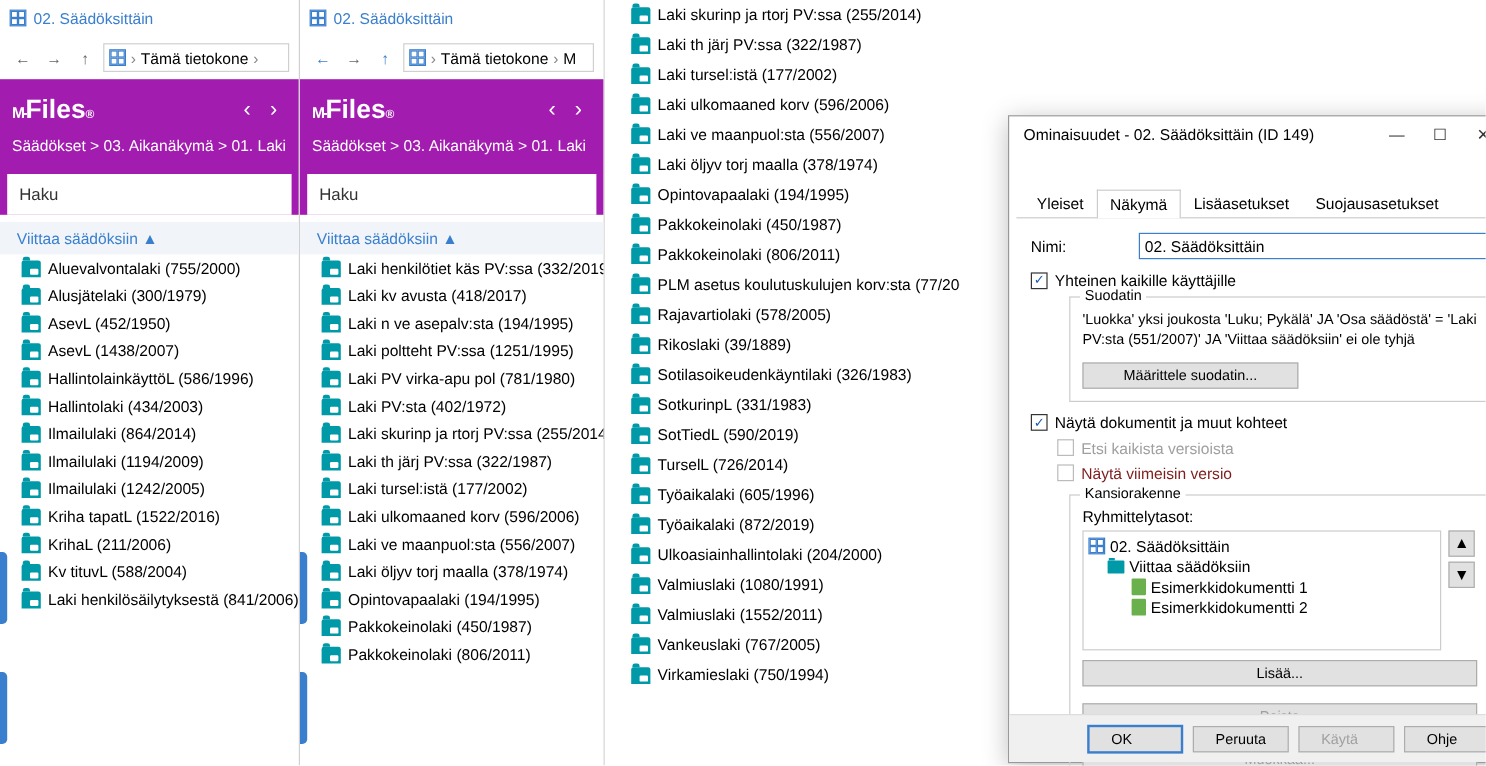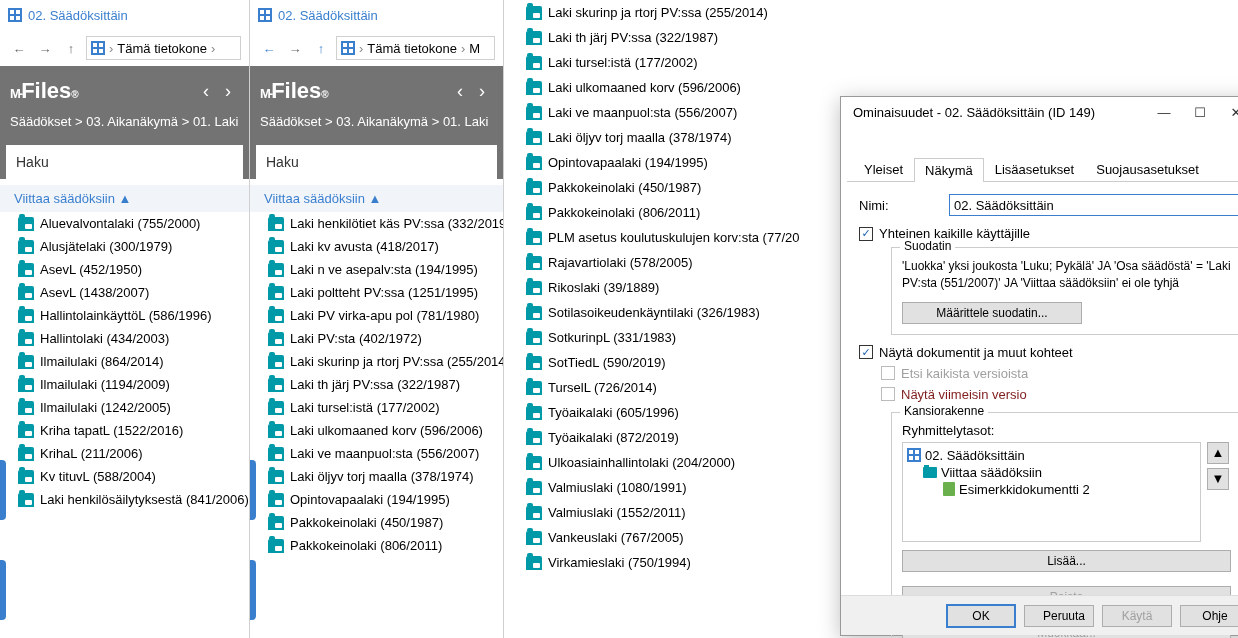--- a/index.html
+++ b/index.html
@@ -10,21 +10,21 @@
   .panel2 { left: 250px; width: 254px; }
   .panel3 { position: absolute; left: 504px; top: 0; width: 734px; height: 638px; background: #fff; }
 
   .titlebar { display: flex; align-items: center; padding: 4px 8px; height: 30px; color: #3a7fce; }
 
   .navrow { display: flex; align-items: center; padding: 2px 8px; height: 36px; gap: 4px; }
   .navbtn { width: 22px; height: 22px; display: flex; align-items: center; justify-content: center; color: #666; }
   .navbtn.enabled { color: #3a7fce; }
   .pathbar { flex: 1; display: flex; align-items: center; border: 1px solid #d0d0d0; height: 24px; padding: 0 4px; gap: 4px; overflow: hidden; white-space: nowrap; }
 
-  .blueband { background: #737373; color: #fff; padding: 6px 0 0 0; }
+  .blueband { background: #a21caf; color: #fff; padding: 6px 0 0 0; }
   .brandrow { display: flex; align-items: center; padding: 6px 10px; }
   .brand { font-size: 22px; font-weight: 700; flex: 1; font-family: Arial, sans-serif; }
   .brand .dash { letter-spacing: -2px; }
   .chev { width: 22px; text-align: center; font-size: 18px; cursor: pointer; }
   .crumbs { padding: 4px 10px 10px 10px; font-size: 13px; white-space: nowrap; overflow: hidden; }
   .searchbox { margin: 6px; }
   .searchbox input { width: 100%; height: 34px; border: none; padding: 0 10px; font-size: 14px; background: #fff; color: #333; }
   .searchbox input::placeholder { color: #333; }
 
   .groupheader { background: #f1f5fa; padding: 6px 14px; color: #3a7fce; font-size: 13px; }
@@ -74,21 +74,21 @@
   .gridicon { width: 14px; height: 14px; border: 1px solid #3a7fce; display: inline-grid; grid-template-columns: 1fr 1fr; grid-template-rows: 1fr 1fr; }
   .gridicon span { border: 0.5px solid #3a7fce; }
   .folder-sm { width: 14px; height: 11px; background: #0099a8; border-radius: 1px; position: relative; }
   .folder-sm::before { content: ""; position: absolute; top: -2px; left: 1px; width: 5px; height: 2px; background: #0099a8; }
   .doc-sm { width: 12px; height: 14px; background: #6ab04c; border-radius: 1px; }
 
   .btnrow3 { display: flex; gap: 14px; margin-top: 8px; flex-direction: column; }
   .btnrow3 .btn { flex: 1; text-align: center; }
 
   .dlg-footer { position: absolute; bottom: 0; left: 0; right: 0; height: 40px; background: #f0f0f0; border-top: 1px solid #ddd; display: flex; align-items: center; justify-content: flex-end; padding: 0 10px; gap: 8px; }
-  .dlg-footer .btn { width: 70px; text-align: center; }
+  .dlg-footer .btn { width: 80px; text-align: left; }
   .btn.primary { border: 2px solid #3a7fce; }
 
   .bluebar { position: absolute; left: 0; width: 6px; background: #3a7fce; border-radius: 0 4px 4px 0; }
 </style>
 </head>
 <body>
 
 <div class="panel panel1">
   <div class="titlebar">
     <span class="gridicon">
@@ -448,20 +448,24 @@
                   <span></span>
                 </span>
               <span>02. Säädöksittäin</span>
             </div>
             <div class="tnode lvl1">
               <span class="folder-sm"></span>
               <span>Viittaa säädöksiin</span>
             </div>
             <div class="tnode lvl2">
               <span class="doc-sm"></span>
+              <span>Esimerkkidokumentti 1</span>
+            </div>
+            <div class="tnode lvl2">
+              <span class="doc-sm"></span>
               <span>Esimerkkidokumentti 2</span>
             </div>
           </div>
         </div>
         <div class="tree-btns">
           <div class="tree-sm-btn">▲</div>
           <div class="tree-sm-btn">▼</div>
         </div>
       </div>
       <div class="btnrow3">

